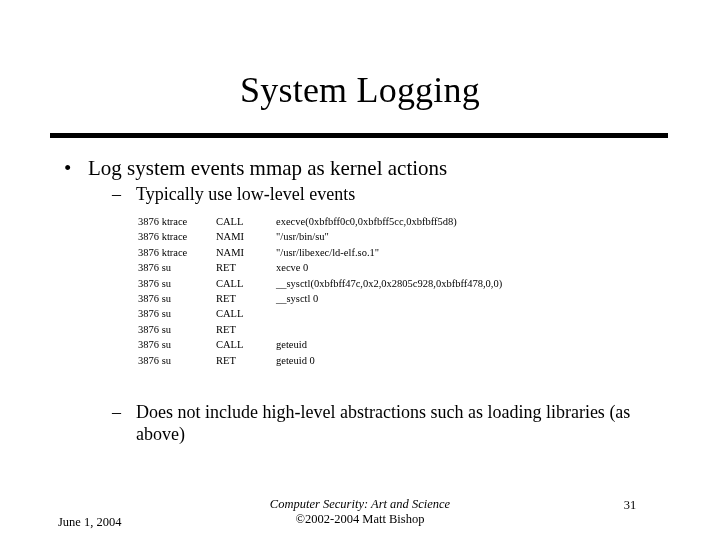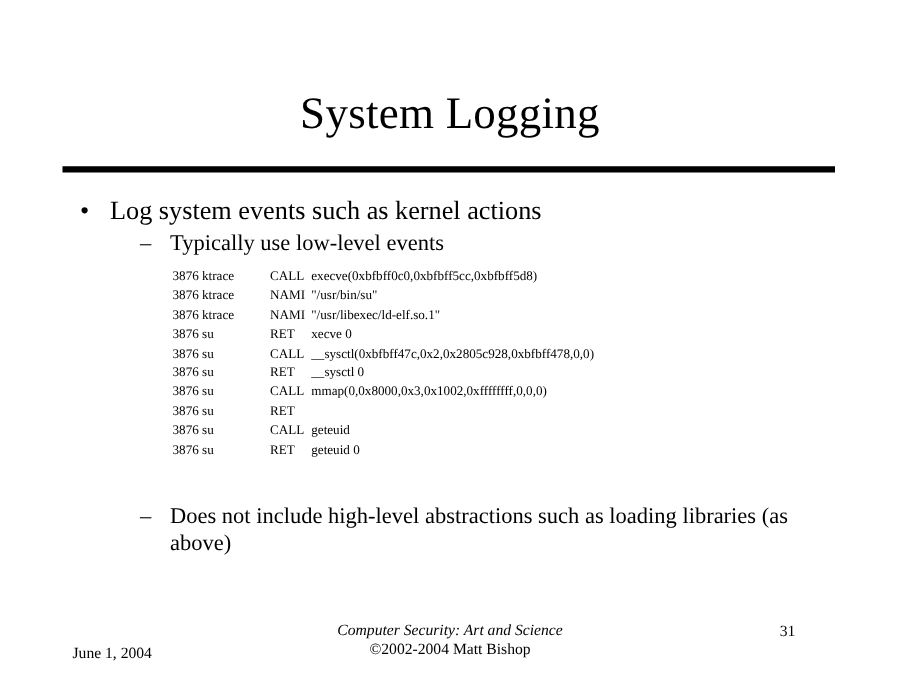--- a/index.html
+++ b/index.html
@@ -113,21 +113,21 @@
     left: 0;
     top: 0;
   }
   .log-op {
     position: absolute;
     left: 78px;
     top: 0;
   }
   .log-detail {
     position: absolute;
-    left: 111px;
+    left: 138px;
     top: 0;
     font-family: Liberation Serif, serif;
   }
 
   .spacer-top {
     height: 172px;
   }
 
   
   .footer {
@@ -176,21 +176,21 @@
 <div class="slide">
 
   <div class="slide-title">System Logging</div>
 
   <div class="title-rule"></div>
 
   <div class="body-area">
 
     <div class="lvl1">
       <span class="marker">•</span>
-      <span class="text">Log system events such as kernel actions</span>
+      <span class="text">Log system events mmap as kernel actions</span>
     </div>
 
     <div class="lvl2">
       <span class="marker">–</span>
       <span class="text">Typically use low-level events</span>
     </div>
 
     <div class="spacer-top"></div>
 
     <div class="lvl2 tail">
@@ -234,21 +234,20 @@
 
     <div class="log-row">
       <span class="log-pid">3876 su</span>
       <span class="log-op">RET</span>
       <span class="log-detail">__sysctl 0</span>
     </div>
 
     <div class="log-row">
       <span class="log-pid">3876 su</span>
       <span class="log-op">CALL</span>
-      <span class="log-detail">mmap(0,0x8000,0x3,0x1002,0xffffffff,0,0,0)</span>
     </div>
 
     <div class="log-row">
       <span class="log-pid">3876 su</span>
       <span class="log-op">RET</span>
     </div>
 
     <div class="log-row">
       <span class="log-pid">3876 su</span>
       <span class="log-op">CALL</span>

